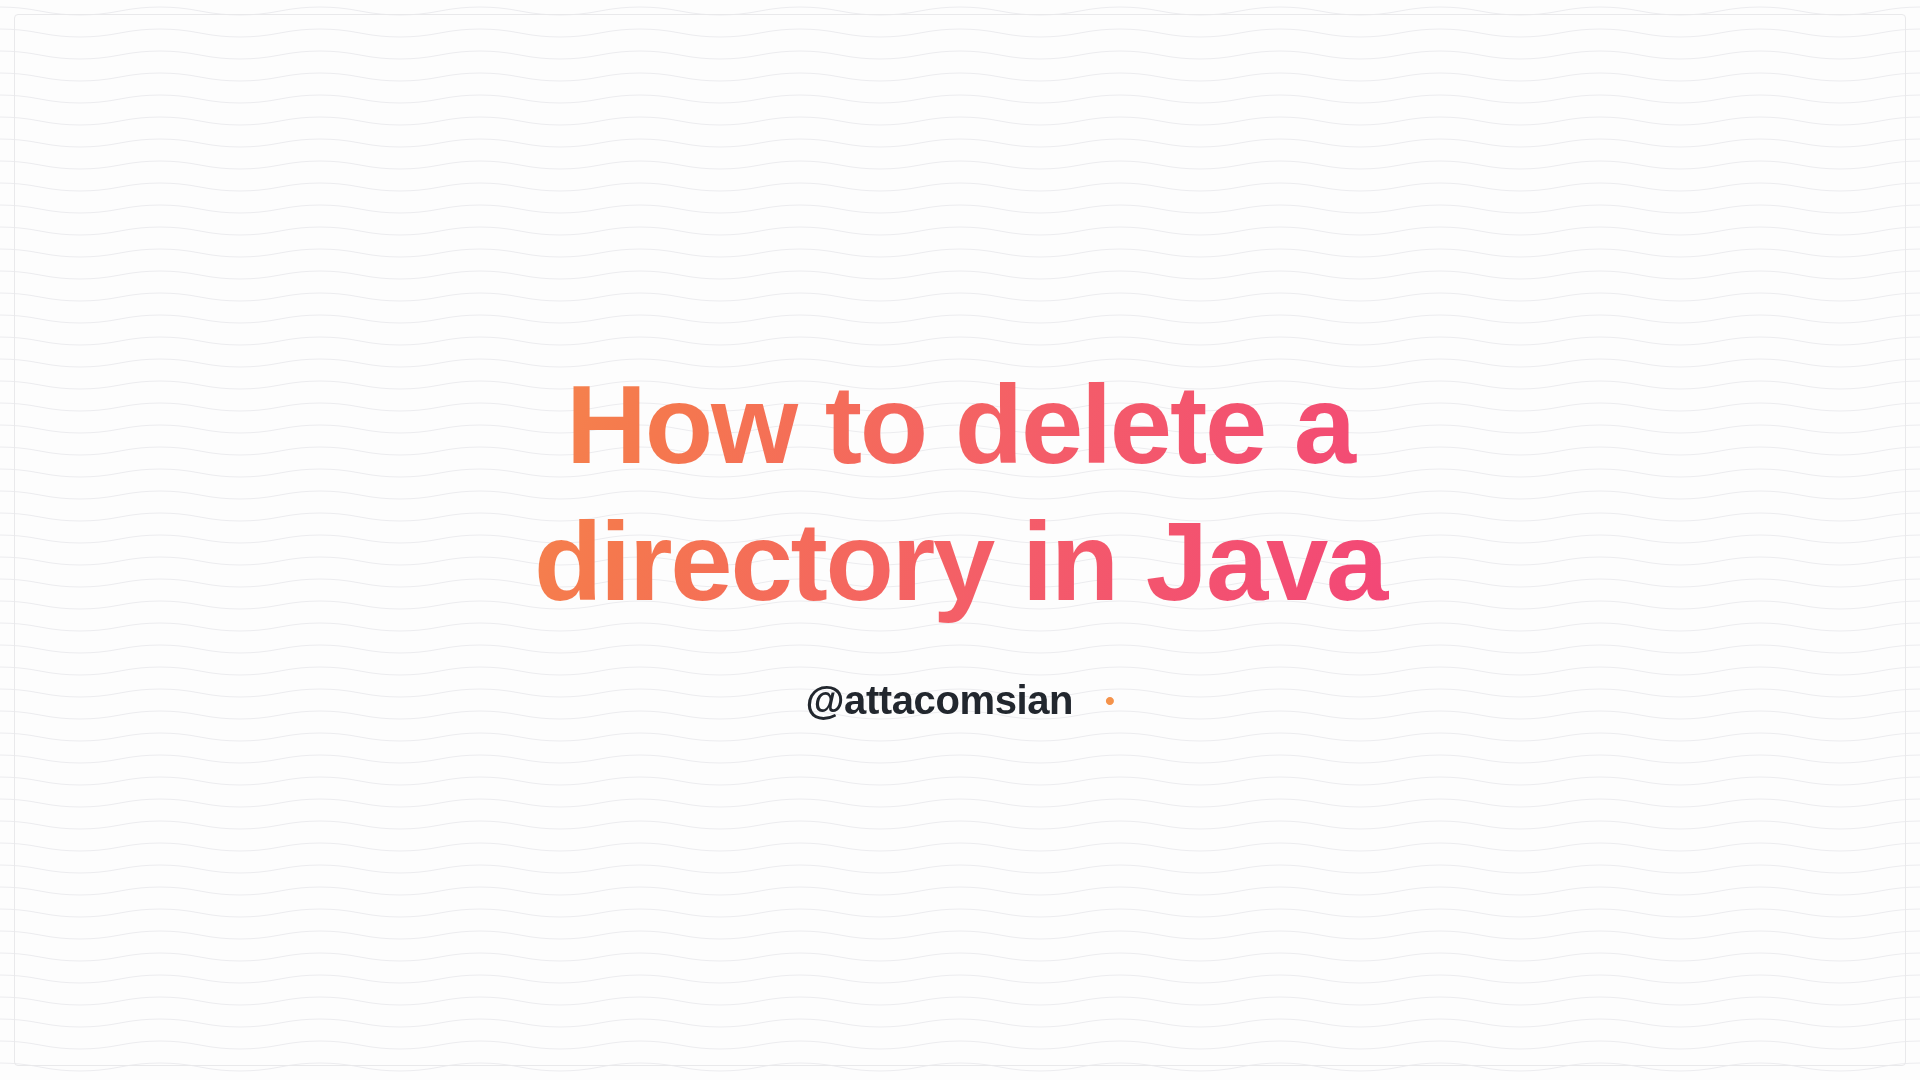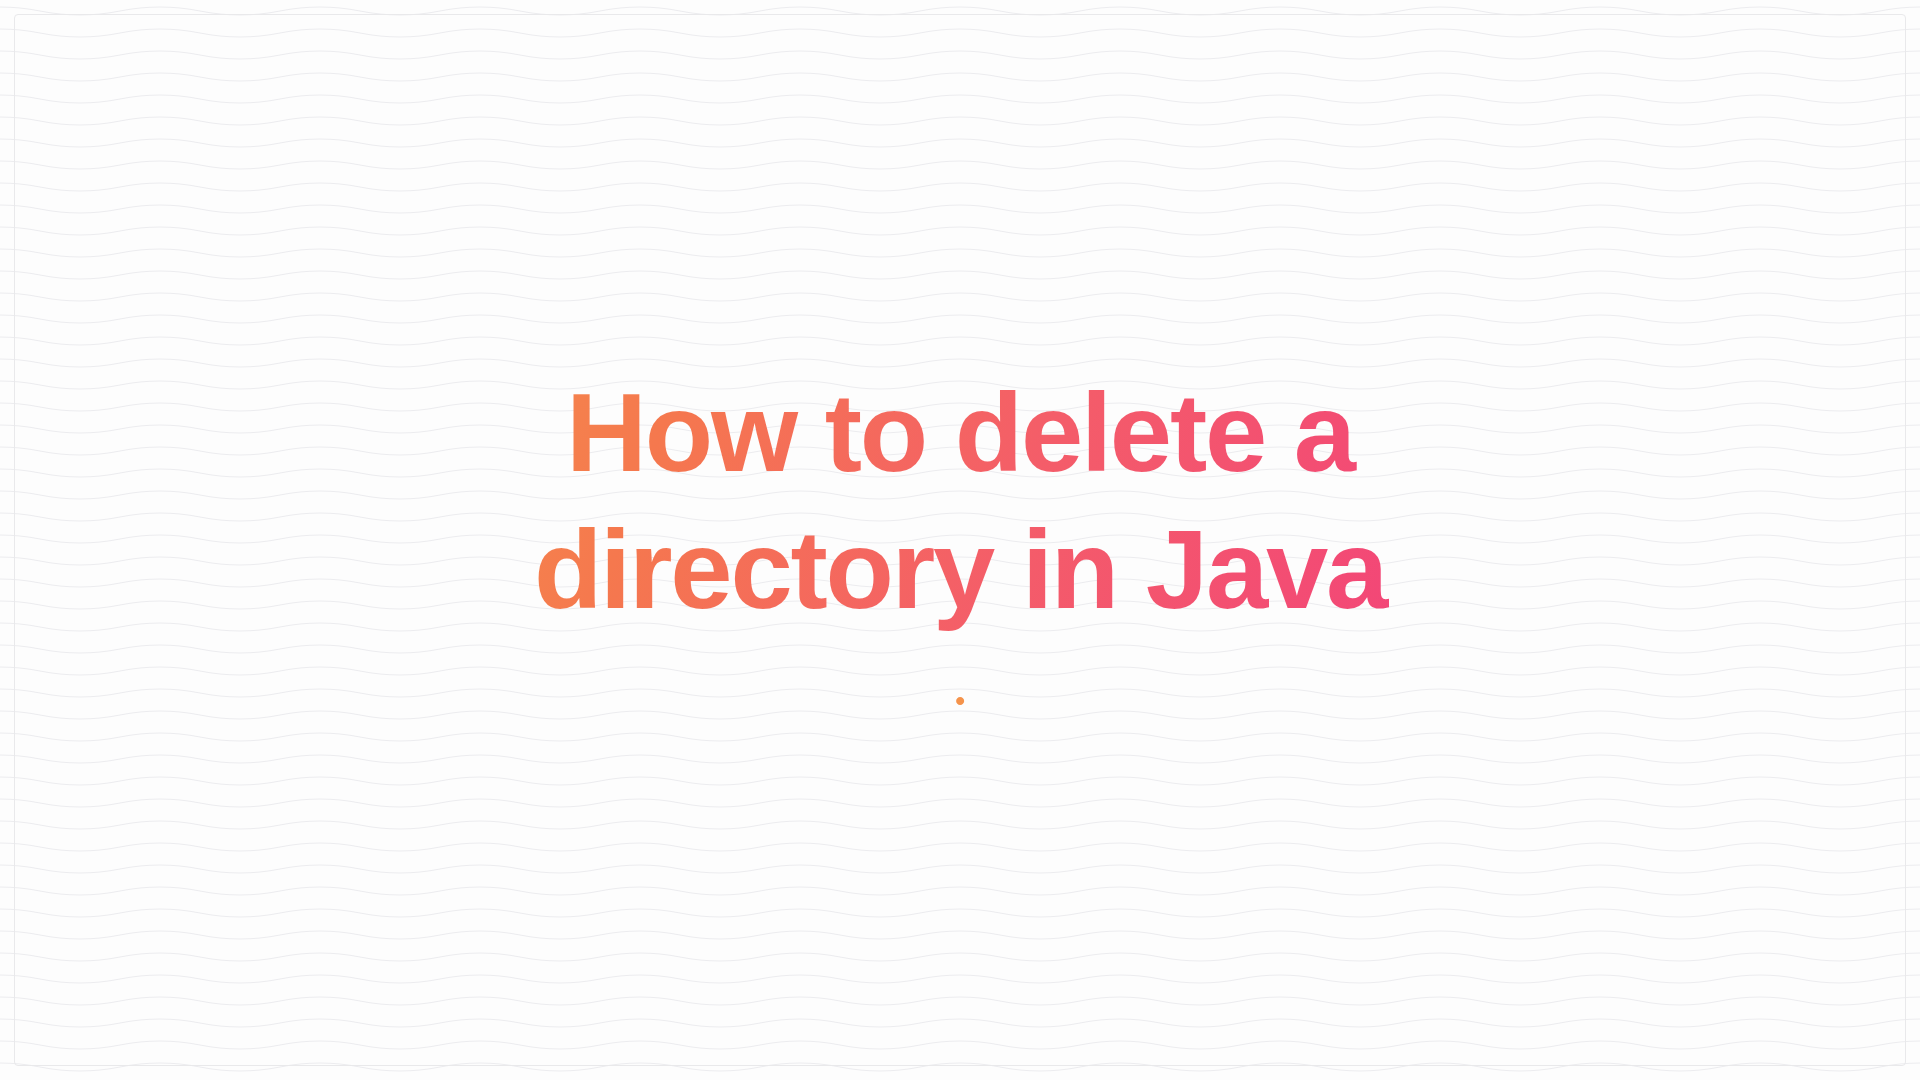--- a/index.html
+++ b/index.html
@@ -91,15 +91,16 @@
     <rect width="1920" height="1080" fill="#fdfdfd"></rect>
     <rect width="1920" height="1080" fill="url(#waves)"></rect>
   </svg>
 </div>
 
 <div class="frame-border"></div>
 
 <div class="content">
   <h1 class="title">How to delete a directory in Java</h1>
   <div class="meta">
+    <span>@attacomsian</span>
     <span class="separator">•</span>
   </div>
 </div>
 
 </body></html>

